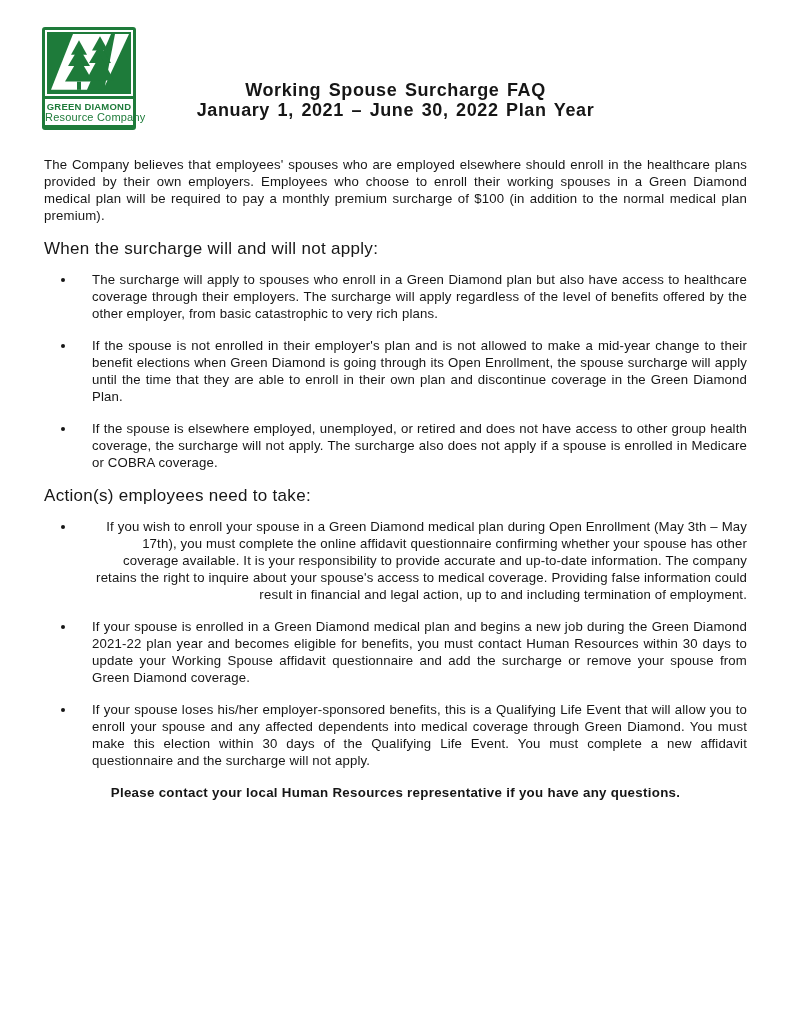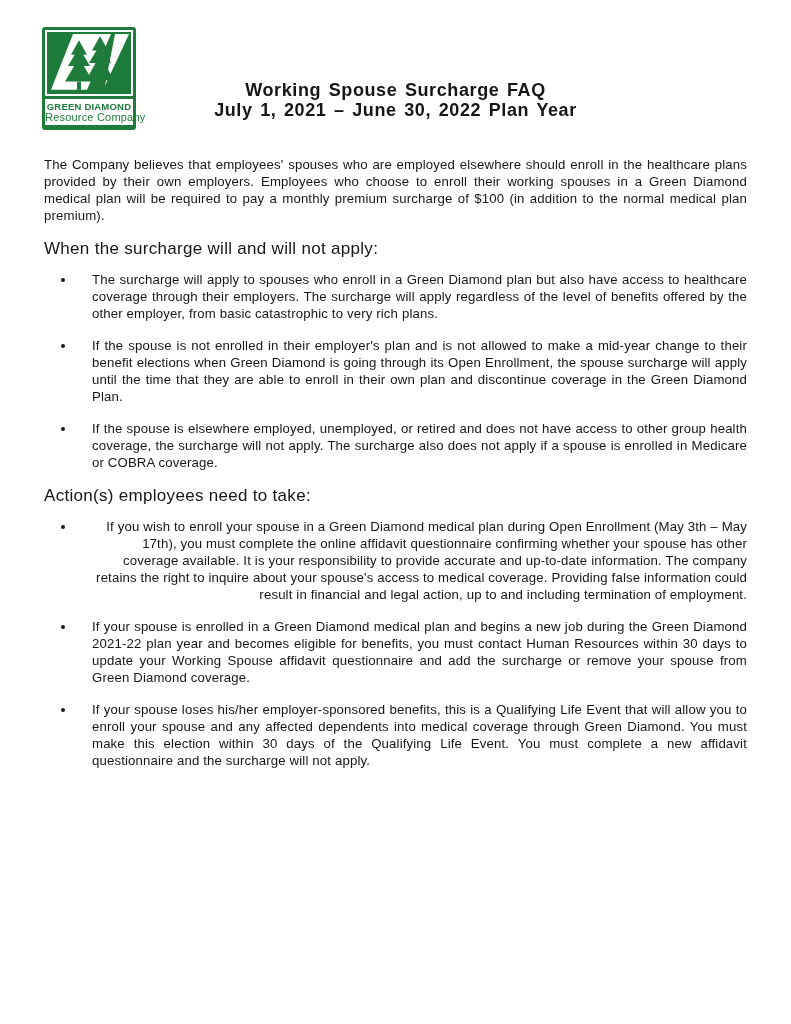--- a/index.html
+++ b/index.html
@@ -130,21 +130,21 @@
       </svg>
     </div>
     <div class="logo-band">
       <div class="l1">GREEN DIAMOND</div>
       <div class="l2">Resource Company</div>
     </div>
   </div>
 
   <div class="title-block">
     <div>Working Spouse Surcharge FAQ</div>
-    <div>July 1, 2021 – June 30, 2022 Plan Year</div>
+    <div>January 1, 2021 – June 30, 2022 Plan Year</div>
   </div>
 
   <div class="content">
 
     <p class="para">The Company believes that employees' spouses who are employed elsewhere should enroll in the healthcare plans provided by their own employers.  Employees who choose to enroll their working spouses in a Green Diamond medical plan will be required to pay a monthly premium surcharge of $100 (in addition to the normal medical plan premium).</p>
 
     <div class="section-heading">When the surcharge will and will not apply:</div>
     <ul class="bullets">
       <li>The surcharge will apply to spouses who enroll in a Green Diamond plan but also have access to healthcare coverage through their employers. The surcharge will apply regardless of the level of benefits offered by the other employer, from basic catastrophic to very rich plans.</li>
       <li>If the spouse is not enrolled in their employer's plan and is not allowed to make a mid-year change to their benefit elections when Green Diamond is going through its Open Enrollment, the spouse surcharge will apply until the time that they are able to enroll in their own plan and discontinue coverage in the Green Diamond Plan.</li>
@@ -153,14 +153,15 @@
 
     <div class="section-heading">Action(s) employees need to take:</div>
     <ul class="bullets">
       <li class="align-left">If you wish to enroll your spouse in a Green Diamond medical plan during Open Enrollment (May 3th – May 17th), you must complete the online affidavit questionnaire confirming whether your spouse has other coverage available.  It is your responsibility to provide accurate and up-to-date information. The company retains the right to inquire about your spouse's access to medical coverage.   Providing false information could result in financial and legal action, up to and including termination of employment.</li>
       <li>If your spouse is enrolled in a Green Diamond medical plan and begins a new job during the Green Diamond 2021-22 plan year and becomes eligible for benefits, you must contact Human Resources within 30 days to update your Working Spouse affidavit questionnaire and add the surcharge or remove your spouse from Green Diamond coverage.</li>
       <li>If your spouse loses his/her employer-sponsored benefits, this is a Qualifying Life Event that will allow you to enroll your spouse and any affected dependents into medical coverage through Green Diamond.  You must make this election within 30 days of the Qualifying Life Event. You must complete a new affidavit questionnaire and the surcharge will not apply.</li>
     </ul>
 
   </div>
 
+  <p class="footer-note">Please contact your local Human Resources representative if you have any questions.</p>
 
 </div>
 
 </body></html>

